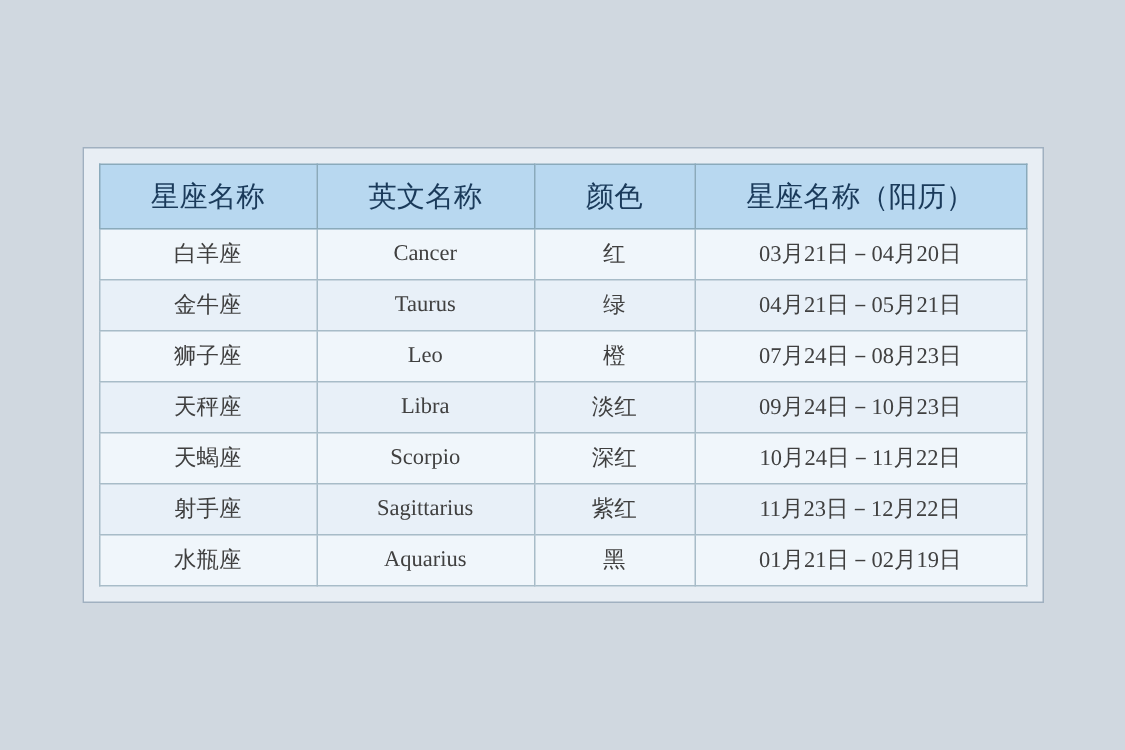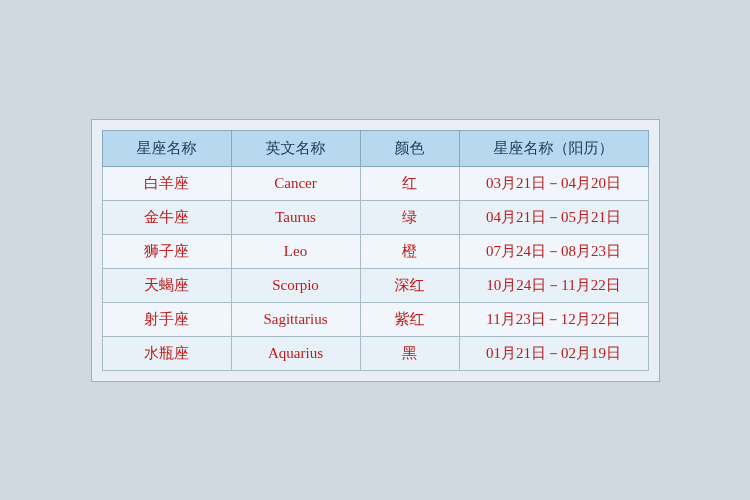--- a/index.html
+++ b/index.html
@@ -29,30 +29,30 @@
       font-size: 15px;
       color: #222;
     }
 
     th {
       background-color: #b8d8f0;
       border: 1px solid #8aaabb;
       padding: 8px 34px;
       text-align: right;
       font-weight: normal;
-      font-size: 15px;
+      font-size: 19px;
       color: #1a3a5a;
     }
 
     td {
       border: 1px solid #a8bcc8;
       padding: 7px 18px;
       text-align: center;
       background-color: #f0f6fb;
-      color: #b91c1c;
+      color: #404040;
       font-size: 15px;
     }
 
     tr:nth-child(even) td {
       background-color: #e8f0f8;
     }
   </style>
 </head>
 <body>
 
@@ -79,20 +79,26 @@
           <td>绿</td>
           <td>04月21日－05月21日</td>
         </tr>
         <tr>
           <td>狮子座</td>
           <td>Leo</td>
           <td>橙</td>
           <td>07月24日－08月23日</td>
         </tr>
         <tr>
+          <td>天秤座</td>
+          <td>Libra</td>
+          <td>淡红</td>
+          <td>09月24日－10月23日</td>
+        </tr>
+        <tr>
           <td>天蝎座</td>
           <td>Scorpio</td>
           <td>深红</td>
           <td>10月24日－11月22日</td>
         </tr>
         <tr>
           <td>射手座</td>
           <td>Sagittarius</td>
           <td>紫红</td>
           <td>11月23日－12月22日</td>

